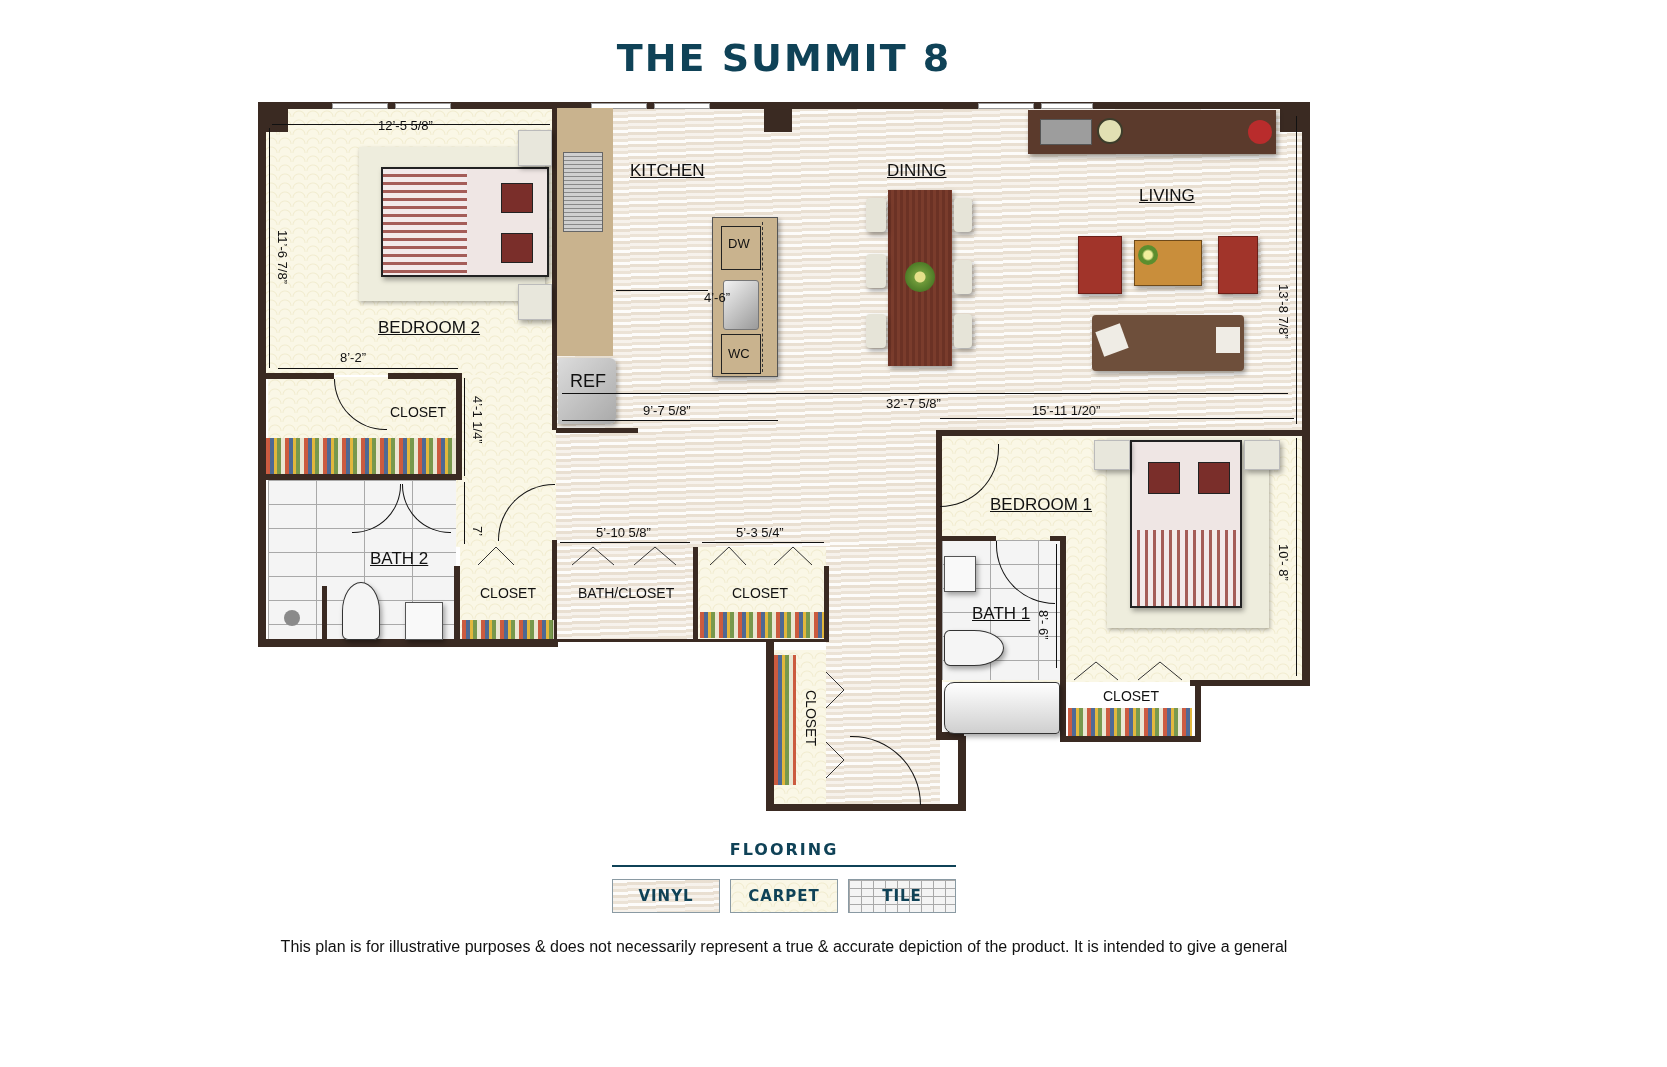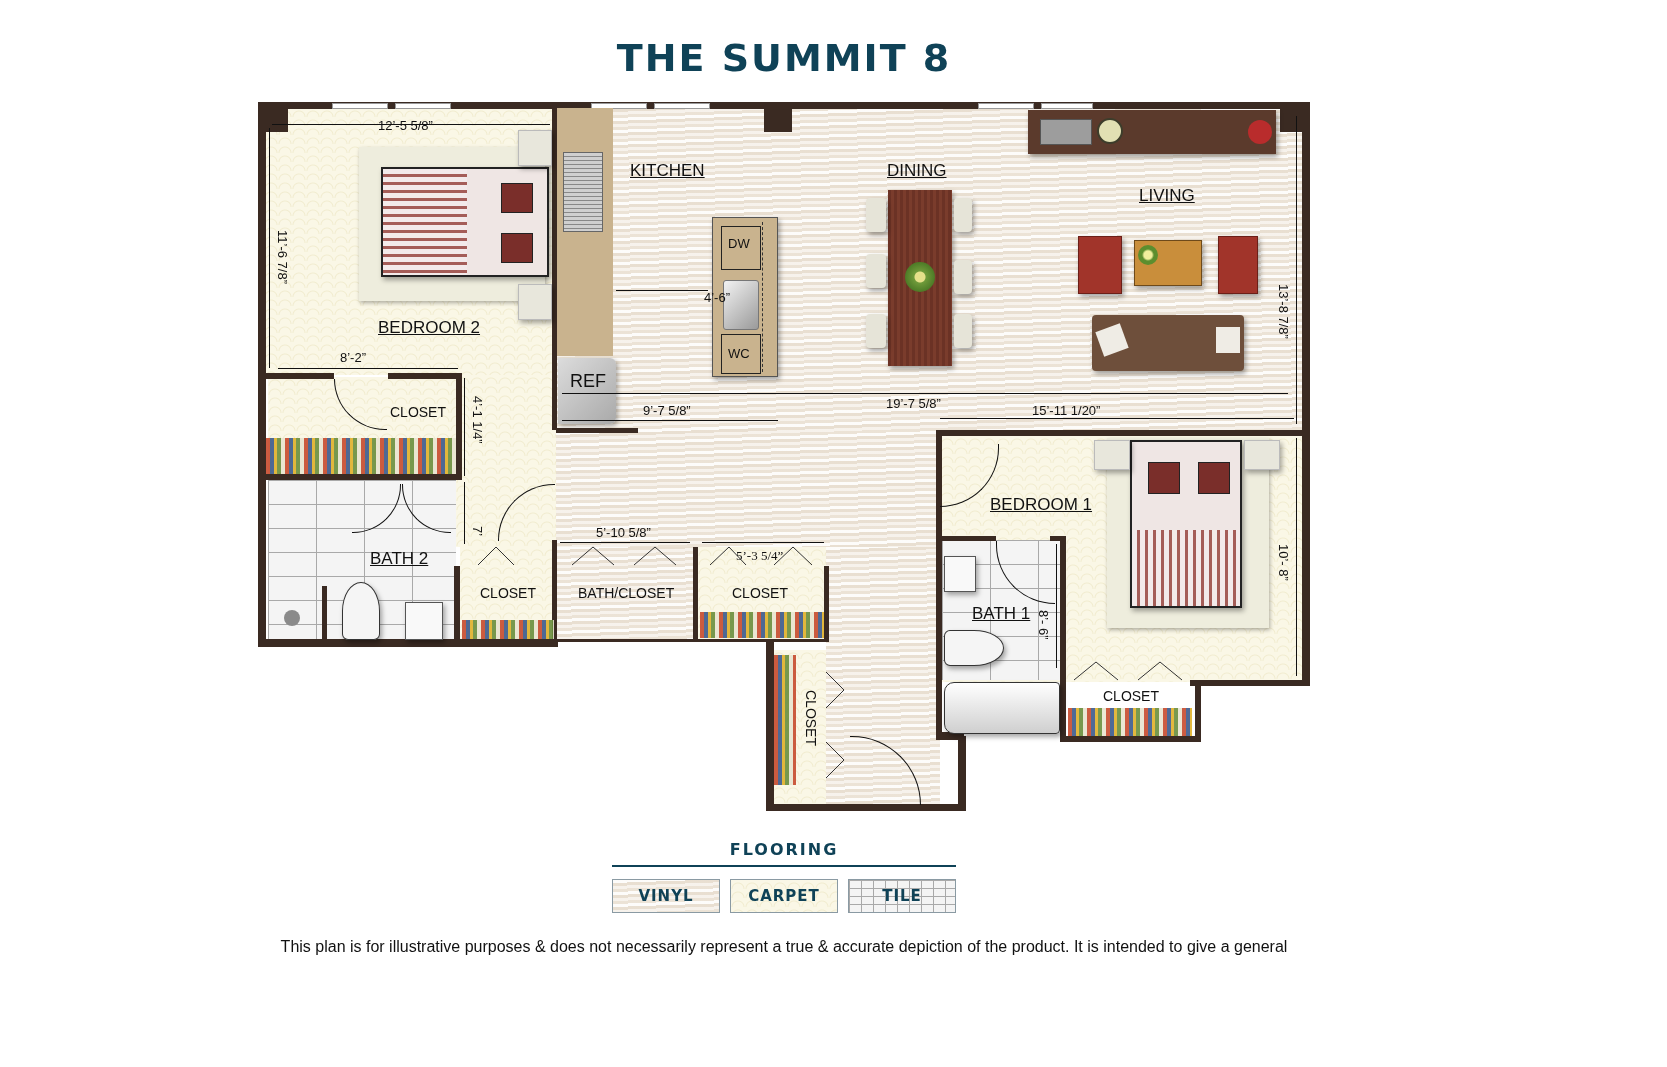--- a/index.html
+++ b/index.html
@@ -202,33 +202,33 @@
   <div class="dim" style="left:340px;top:350px;">8’-2”</div>
   <div class="vline" style="left:464px;top:378px;height:98px;"></div>
   <div class="dim vtext" style="left:470px;top:396px;">4’-1 1/4”</div>
   <div class="vline" style="left:464px;top:482px;height:62px;"></div>
   <div class="dim vtext" style="left:470px;top:526px;">7’</div>
   <div class="hline" style="left:616px;top:290px;width:92px;"></div>
   <div class="dim" style="left:656px;top:290px;margin-left:48px;">4’-6”</div>
   <div class="hline" style="left:562px;top:420px;width:216px;"></div>
   <div class="dim" style="left:643px;top:403px;">9’-7 5/8”</div>
   <div class="hline" style="left:562px;top:393px;width:726px;"></div>
-  <div class="dim" style="left:886px;top:396px;">19’-7 5/8”</div>
+  <div class="dim" style="left:886px;top:396px;">32’-7 5/8”</div>
   <div class="hline" style="left:940px;top:418px;width:354px;"></div>
   <div class="dim" style="left:1032px;top:403px;">15’-11 1/20”</div>
   <div class="vline" style="left:1296px;top:116px;height:308px;"></div>
   <div class="dim vtext" style="left:1276px;top:284px;">13’-8 7/8”</div>
   <div class="vline" style="left:1296px;top:438px;height:238px;"></div>
   <div class="dim vtext" style="left:1276px;top:544px;">10’- 8”</div>
   <div class="vline" style="left:1056px;top:544px;height:124px;"></div>
   <div class="dim vtext" style="left:1036px;top:610px;">8’- 6”</div>
   <div class="hline" style="left:560px;top:542px;width:130px;"></div>
   <div class="dim" style="left:596px;top:525px;">5’-10 5/8”</div>
   <div class="hline" style="left:702px;top:542px;width:122px;"></div>
-  <div class="dim" style="left:736px;top:548px;font-family:Liberation Serif, serif;">5’-3 5/4”</div>
+  <div class="dim" style="left:736px;top:525px;">5’-3 5/4”</div>
 
   <div class="label u" style="left:378px;top:318px;">BEDROOM 2</div>
 </div>
 
 <div>
   <div class="abs" style="left:612px;width:344px;top:840px;text-align:center;font-family:'DejaVu Sans',sans-serif;font-weight:bold;font-size:16px;letter-spacing:2px;color:#0f4257;">FLOORING</div>
   <div class="abs" style="left:612px;top:865px;width:344px;height:2px;background:#0f4257;"></div>
   <div class="legend-box vinyl" style="left:612px;">VINYL</div>
   <div class="legend-box carpet" style="left:730px;">CARPET</div>
   <div class="legend-box tile" style="left:848px;background-size:12px 8px;">TILE</div>

